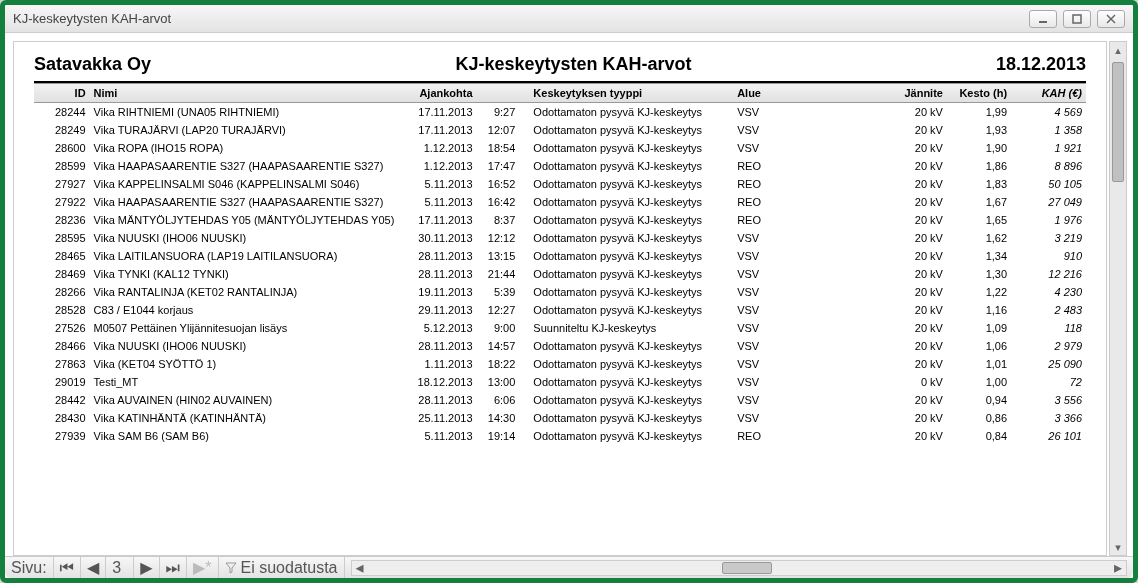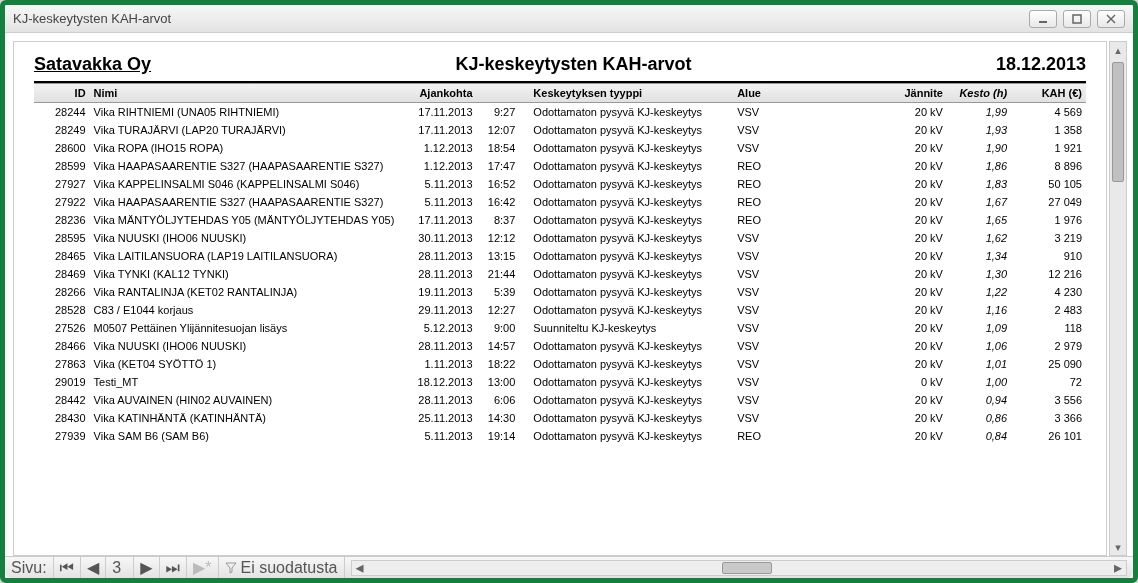--- a/index.html
+++ b/index.html
@@ -11,38 +11,38 @@
   .winbtn { width: 28px; height: 18px; border: 1px solid #aaa; border-radius: 3px; margin-left: 6px; display: flex; align-items: center; justify-content: center; background: linear-gradient(#fff,#e8e8e8); color: #666; cursor: pointer; }
   .winbtn svg { width: 12px; height: 12px; }
   .content-wrap { flex: 1; display: flex; overflow: hidden; }
   .report-area { flex: 1; background: #fff; margin: 8px 2px 0 8px; border: 1px solid #ccc; overflow: hidden; position: relative; }
   .vscroll { width: 18px; background: #e9e9e9; margin: 8px 6px 0 0; border: 1px solid #ccc; position: relative; }
   .vscroll .thumb { position: absolute; left: 2px; right: 2px; top: 20px; height: 120px; background: #c0c0c0; border: 1px solid #999; border-radius: 2px; }
   .vscroll .arrow { position: absolute; left: 0; right: 0; height: 16px; display: flex; align-items: center; justify-content: center; color: #666; }
   .vscroll .arrow.up { top: 0; }
   .vscroll .arrow.down { bottom: 0; }
   .report-header { display: flex; align-items: center; padding: 12px 20px 6px; }
-  .company { font-size: 18px; font-weight: bold; text-decoration: underline; }
+  .company { font-size: 18px; font-weight: bold; }
   .rpt-title { flex: 1; text-align: center; font-size: 18px; font-weight: bold; }
   .rpt-date { font-size: 18px; font-weight: bold; }
   .report-hr { border: none; border-top: 2px solid #000; margin: 0 20px; }
   .table { display: table; width: calc(100% - 40px); margin: 0 20px; table-layout: fixed; }
   .thead, .trow { display: table-row; }
   .th, .td { display: table-cell; padding: 3px 4px; vertical-align: top; font-size: 11px; }
   .thead { background: linear-gradient(#f3f3f3,#e0e0e0); font-weight: bold; }
   .thead .th { border-top: 1px solid #999; border-bottom: 1px solid #999; }
   .c-id { width: 52px; text-align: right; }
   .c-nimi { width: 290px; }
   .c-date { width: 72px; text-align: right; }
   .c-time { width: 40px; text-align: right; }
   .c-type { width: 200px; padding-left: 14px; }
   .c-alue { width: 60px; }
   .c-jann { width: 140px; text-align: right; }
-  .c-kesto { width: 60px; text-align: right; font-style: italic; }
-  .c-kah { width: 70px; text-align: right; }
+  .c-kesto { width: 60px; text-align: right; }
+  .c-kah { width: 70px; text-align: right; font-style: italic; }
   .statusbar { height: 22px; background: linear-gradient(#f7f7f7,#e3e3e3); border-top: 1px solid #ccc; display: flex; align-items: center; font-size: 16px; border-radius: 0 0 6px 6px; }
   .statusbar .seg { padding: 0 6px; border-right: 1px solid #ccc; height: 100%; display: flex; align-items: center; color: #555; }
   .navbtn { cursor: pointer; padding: 0 4px; color: #444; }
   .pagenum { width: 28px; text-align: left; padding: 0 4px; }
   .hscroll { flex: 1; height: 16px; margin: 0 6px; background: #eee; border: 1px solid #ccc; position: relative; }
   .hscroll .harrow { position: absolute; top: 0; bottom: 0; width: 16px; display: flex; align-items: center; justify-content: center; color: #666; }
   .hscroll .harrow.left { left: 0; }
   .hscroll .harrow.right { right: 0; }
   .hscroll .hthumb { position: absolute; top: 1px; bottom: 1px; left: 370px; width: 50px; background: #c9c9c9; border: 1px solid #999; border-radius: 2px; }
   .filter-icon { width: 12px; height: 12px; margin-right: 4px; }

